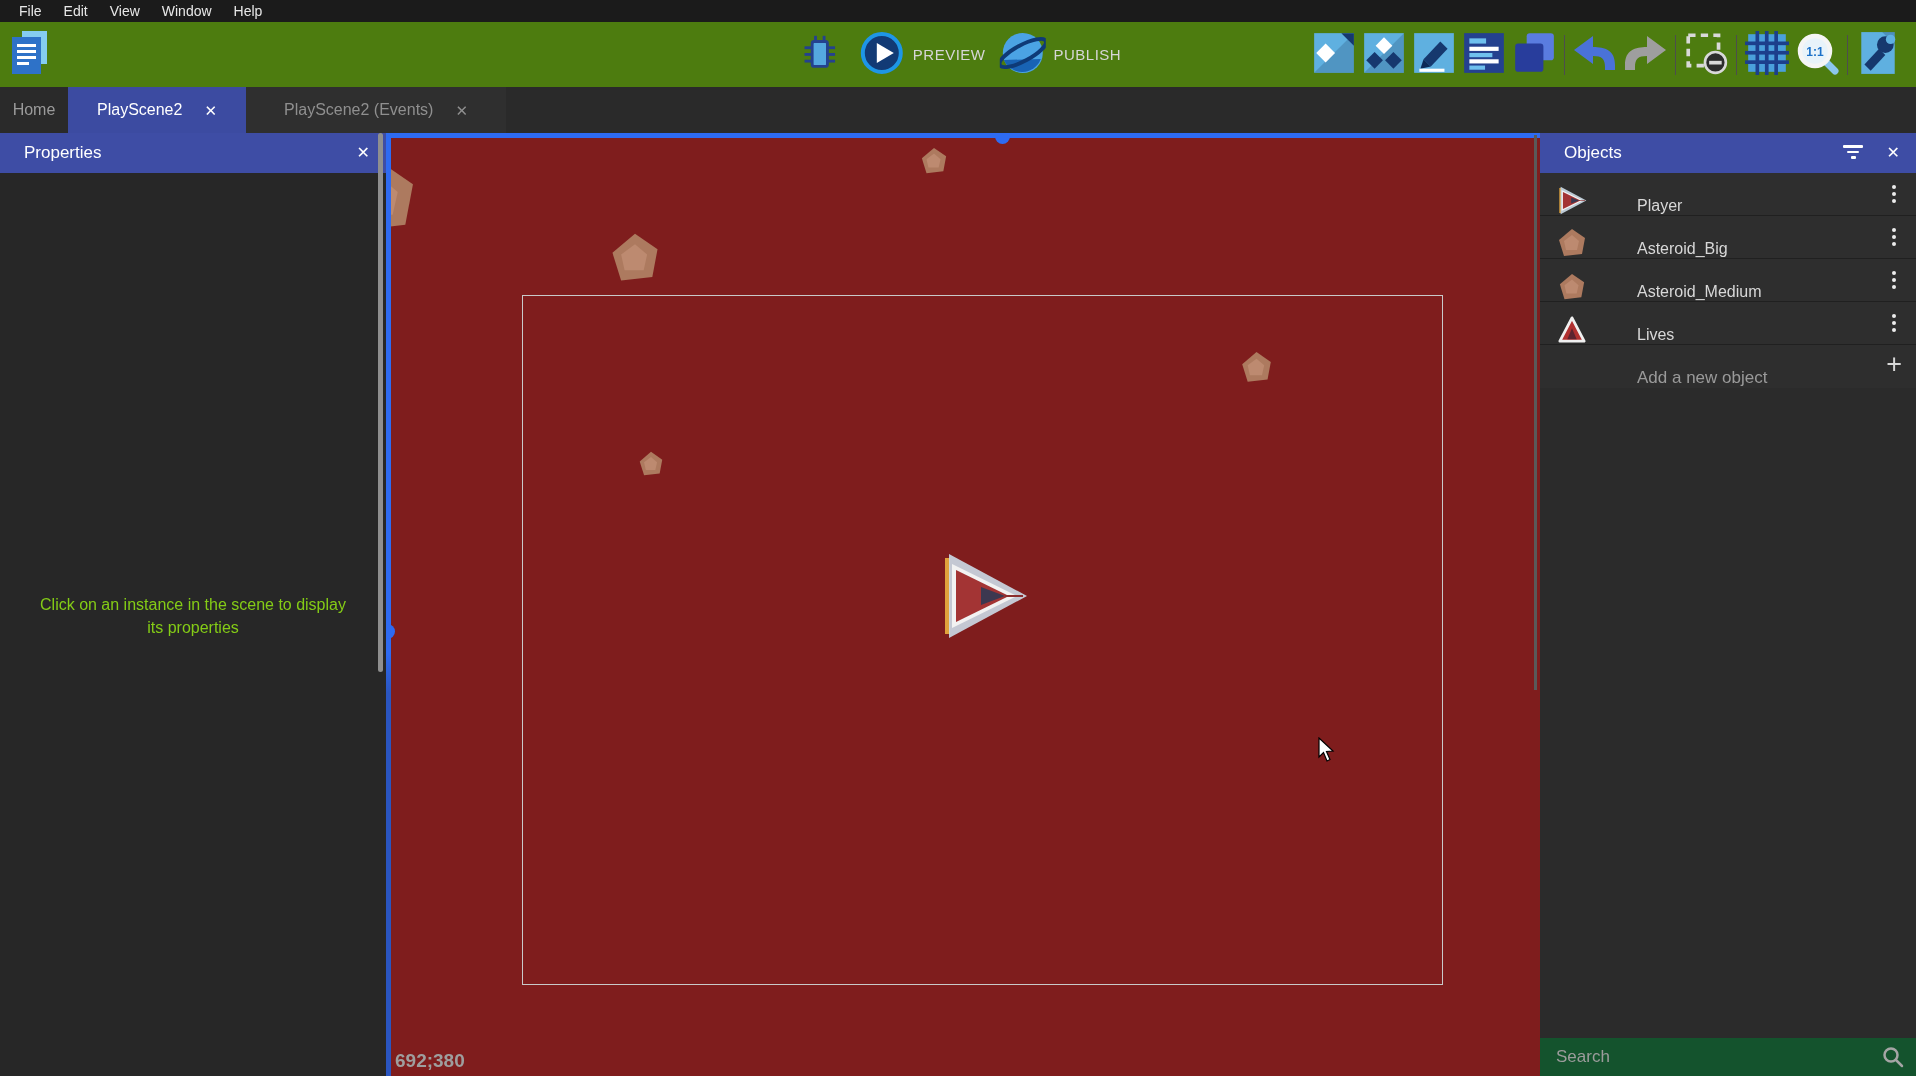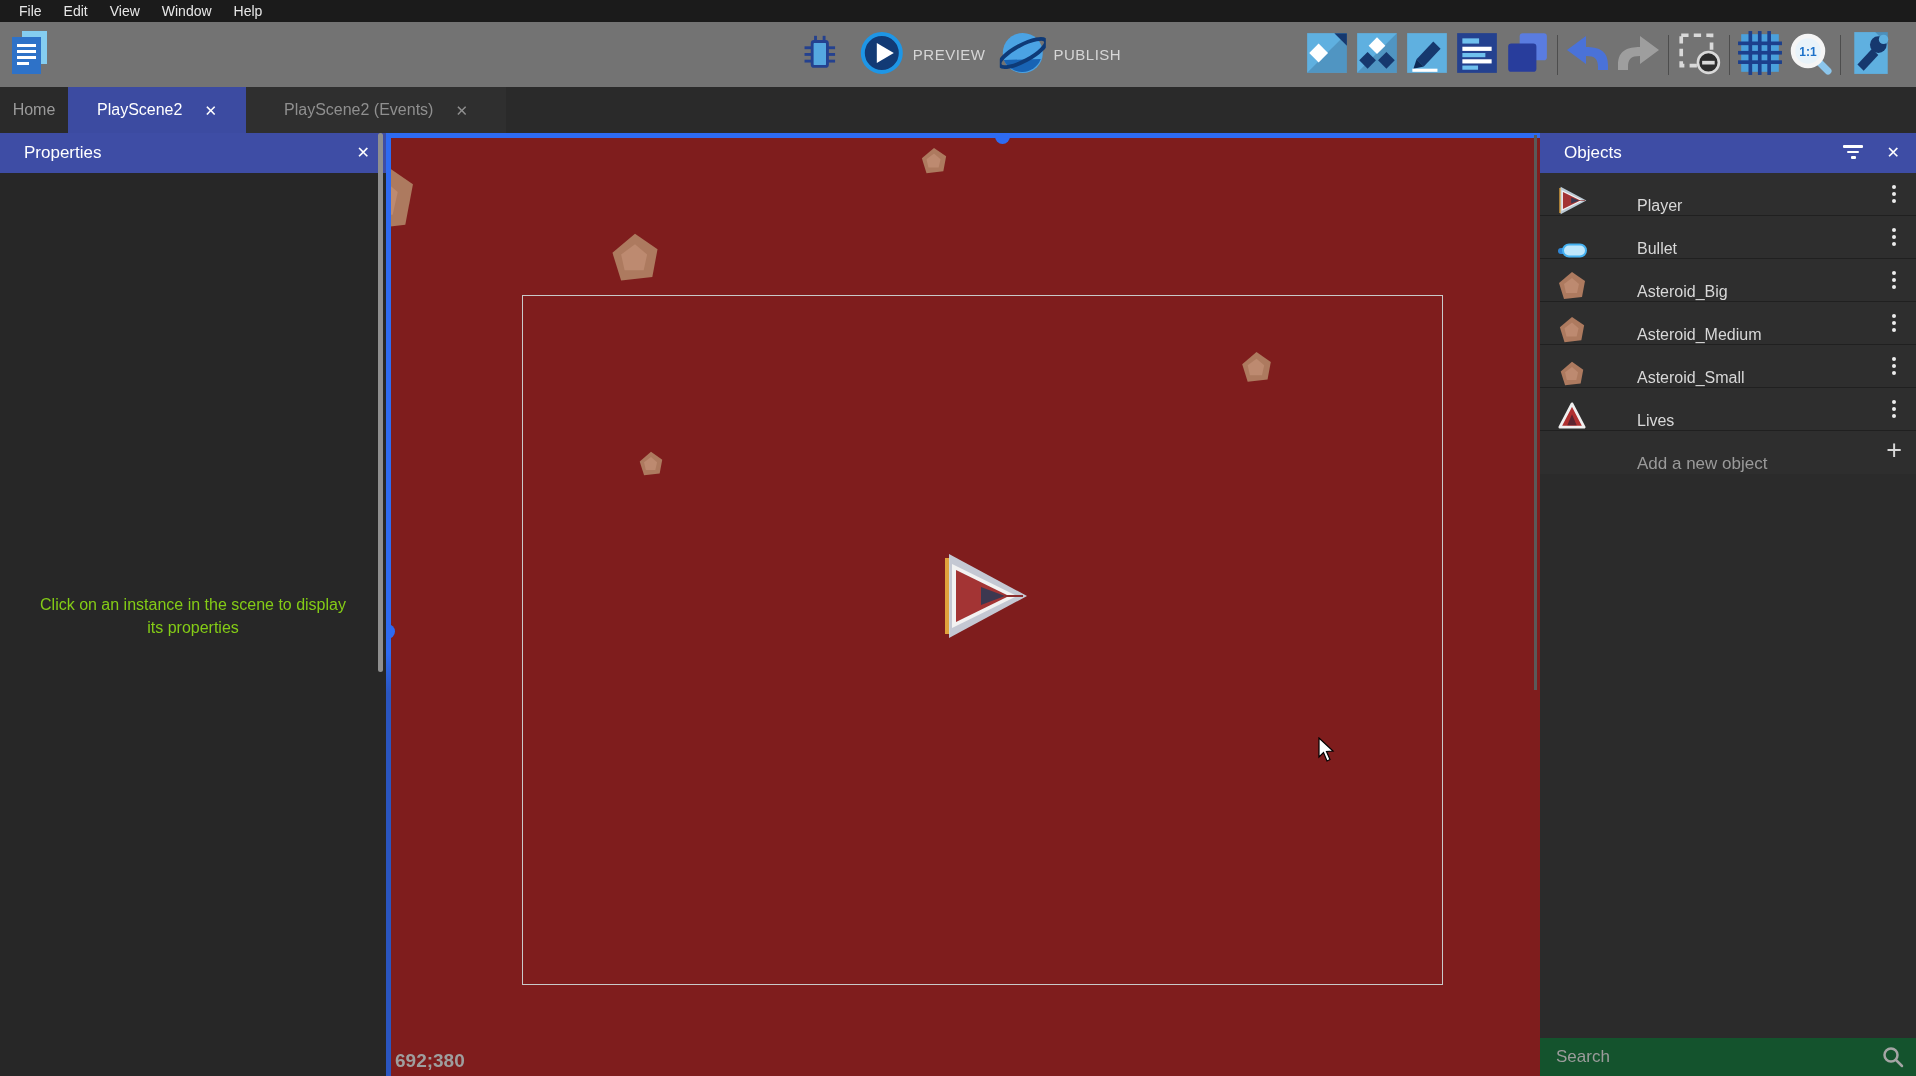--- a/index.html
+++ b/index.html
@@ -5,26 +5,26 @@
   * { box-sizing: border-box; margin: 0; padding: 0; }
   html,body { background:#111; }
   body { font-family: "Liberation Sans", sans-serif; }
   .root { position:relative; width:1916px; height:1076px; background:#262626; overflow:hidden; color:#ddd; }
 
   
   .menubar { position:absolute; left:0; top:0; width:100%; height:22px; background:#1b1b1b; display:flex; align-items:center; padding-left:8px; }
   .menu-item { color:#e8e8e8; font-size:14px; padding:0 11px; line-height:22px; cursor:default; }
 
   
-  .toolbar { position:absolute; left:0; top:22px; width:100%; height:65px; background:#737373; }
+  .toolbar { position:absolute; left:0; top:22px; width:100%; height:65px; background:#4d7c0f; }
   .pm-btn { position:absolute; left:6px; top:8px; width:48px; height:50px; display:flex; align-items:center; justify-content:center; }
   .toolbar-center { position:absolute; left:50%; top:0; height:65px; transform:translateX(-50%); display:flex; align-items:center; gap:14px; }
   .tb-group { display:flex; align-items:center; gap:8px; }
   .tb-label { font-size:15px; letter-spacing:.5px; color:#d6d6d6; }
-  .toolbar-right { position:absolute; right:20px; top:0; height:65px; display:flex; align-items:center; }
+  .toolbar-right { position:absolute; right:13px; top:0; height:65px; display:flex; align-items:center; }
   .tb-btn { width:50px; height:52px; display:flex; align-items:center; justify-content:center; }
   .tb-divider { width:1px; height:40px; background:#4d4d4d; margin:0 5px; }
 
   
   .tabbar { position:absolute; left:0; top:87px; width:100%; height:46px; background:#2a2a2a; display:flex; }
   .tab { height:46px; display:flex; align-items:center; justify-content:center; gap:22px; font-size:16px; color:#9b9b9b; }
   .tab.home { width:68px; }
   .tab.active { width:178px; background:#3c4ba1; color:#fff; }
   .tab.events { width:260px; background:#2f2f2f; color:#8f8f8f; }
   .tab-close { font-size:15px; line-height:1; }
@@ -347,34 +347,20 @@
             </svg>
         </span>
         <span class="obj-label">Player</span>
         <span class="kebab">
             <span></span>
             <span></span>
             <span></span>
           </span>
       </div>
 
-      <div class="obj-row">
-        <span class="obj-icon">
-          <svg width="32" height="15" viewBox="0 0 32 15">
-            <rect x="2" y="5" width="12" height="6" rx="3" fill="#2f86d6"></rect>
-            <rect x="7" y="1.5" width="23" height="12" rx="6" fill="#bfe7fb" stroke="#45b1f0" stroke-width="2"></rect>
-          </svg>
-        </span>
-        <span class="obj-label">Bullet</span>
-        <span class="kebab">
-            <span></span>
-            <span></span>
-            <span></span>
-          </span>
-      </div>
 
       <div class="obj-row">
         <span class="obj-icon">
           <svg width="30" height="30" viewBox="0 0 60 60">
               <use href="#asteroid-shape"></use>
             </svg>
         </span>
         <span class="obj-label">Asteroid_Big</span>
         <span class="kebab">
             <span></span>
@@ -390,33 +376,20 @@
             </svg>
         </span>
         <span class="obj-label">Asteroid_Medium</span>
         <span class="kebab">
             <span></span>
             <span></span>
             <span></span>
           </span>
       </div>
 
-      <div class="obj-row">
-        <span class="obj-icon">
-          <svg width="26" height="26" viewBox="0 0 60 60">
-              <use href="#asteroid-shape"></use>
-            </svg>
-        </span>
-        <span class="obj-label">Asteroid_Small</span>
-        <span class="kebab">
-            <span></span>
-            <span></span>
-            <span></span>
-          </span>
-      </div>
 
       <div class="obj-row">
         <span class="obj-icon">
           <svg width="28" height="28" viewBox="0 0 30 30">
             <polygon points="15,2 28,27 2,27" fill="#b03030" stroke="#f0f0f0" stroke-width="3" stroke-linejoin="round"></polygon>
             <polygon points="15,13 20,25 10,25" fill="#5c2430"></polygon>
           </svg>
         </span>
         <span class="obj-label">Lives</span>
         <span class="kebab">

